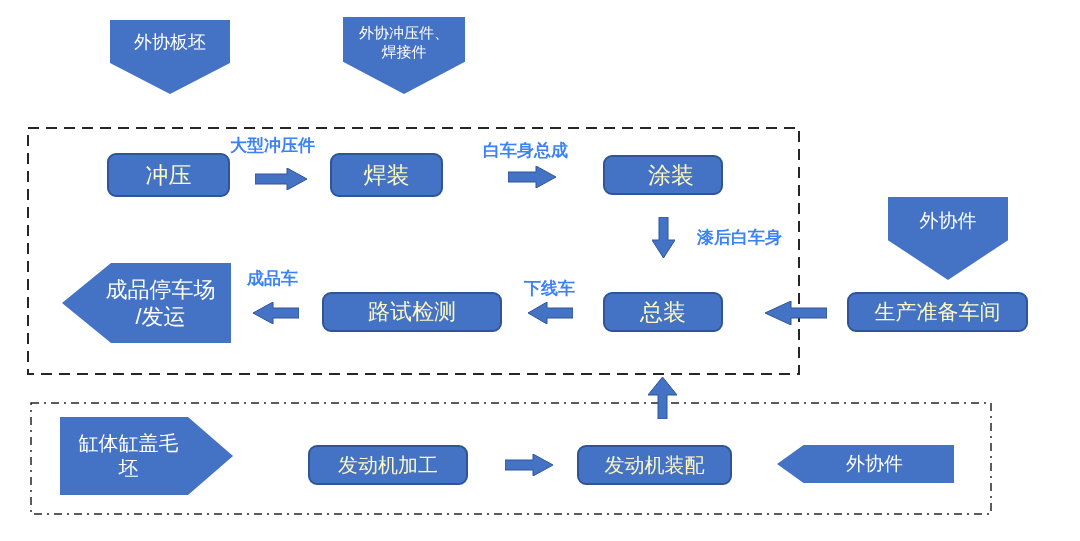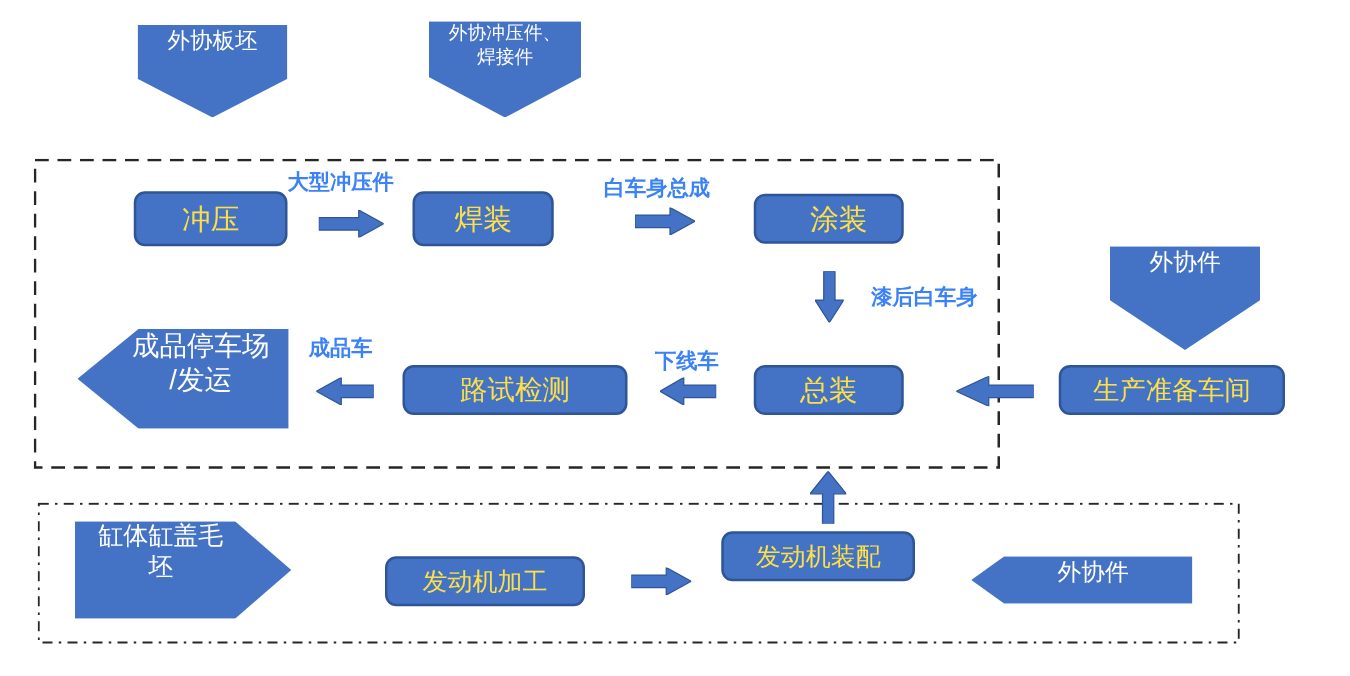--- a/index.html
+++ b/index.html
@@ -3,26 +3,26 @@
 <meta charset="utf-8">
 <style>
   html,body { margin:0; padding:0; background:#ffffff; }
   .canvas {
     position:relative; width:1080px; height:541px; background:#ffffff;
     font-family:"Liberation Sans", sans-serif; overflow:hidden;
   }
   .abs { position:absolute; }
   .node {
     position:absolute; background:#4472C4; border:2px solid #2F5597;
-    border-radius:9px; color:#fde047; display:flex; align-items:center;
+    border-radius:9px; color:#fef9c3; display:flex; align-items:center;
     justify-content:center; box-sizing:border-box; white-space:nowrap;
   }
   .pent {
     position:absolute; background:#4472C4; color:#ffffff; display:flex;
-    flex-direction:column; align-items:center; justify-content:flex-start;
+    flex-direction:column; align-items:center; justify-content:center;
     text-align:center; box-sizing:border-box;
   }
   .label {
     position:absolute; color:#3b82f6; font-weight:bold; font-size:17px;
     line-height:19px; white-space:nowrap;
   }
   svg.arrow path { fill:#4472C4; stroke:#2F5597; stroke-width:1; }
 </style>
 </head>
 <body>
@@ -78,21 +78,21 @@
   </div>
 
   <div class="pent" style="left:60px;top:417px;width:173px;height:78px;font-size:20px;line-height:25px;padding-right:36px;
               clip-path:polygon(0 0,74% 0,100% 50%,74% 100%,0 100%);">
     <span>缸体缸盖毛</span>
     <span>坯</span>
   </div>
   <div class="node" style="left:308px;top:445px;width:160px;height:40px;font-size:20px;">
     <span>发动机加工</span>
   </div>
-  <div class="node" style="left:577px;top:425px;width:155px;height:40px;font-size:20px;">
+  <div class="node" style="left:577px;top:445px;width:155px;height:40px;font-size:20px;">
     <span>发动机装配</span>
   </div>
   <div class="pent" style="left:777px;top:445px;width:177px;height:38px;font-size:19px;padding-left:18px;
               clip-path:polygon(0 50%,15% 0,100% 0,100% 100%,15% 100%);">
     <span>外协件</span>
   </div>
 
   <div class="label" style="left:230px;top:136px;">大型冲压件</div>
   <div class="label" style="left:483px;top:141px;">白车身总成</div>
   <div class="label" style="left:697px;top:228px;">漆后白车身</div>

